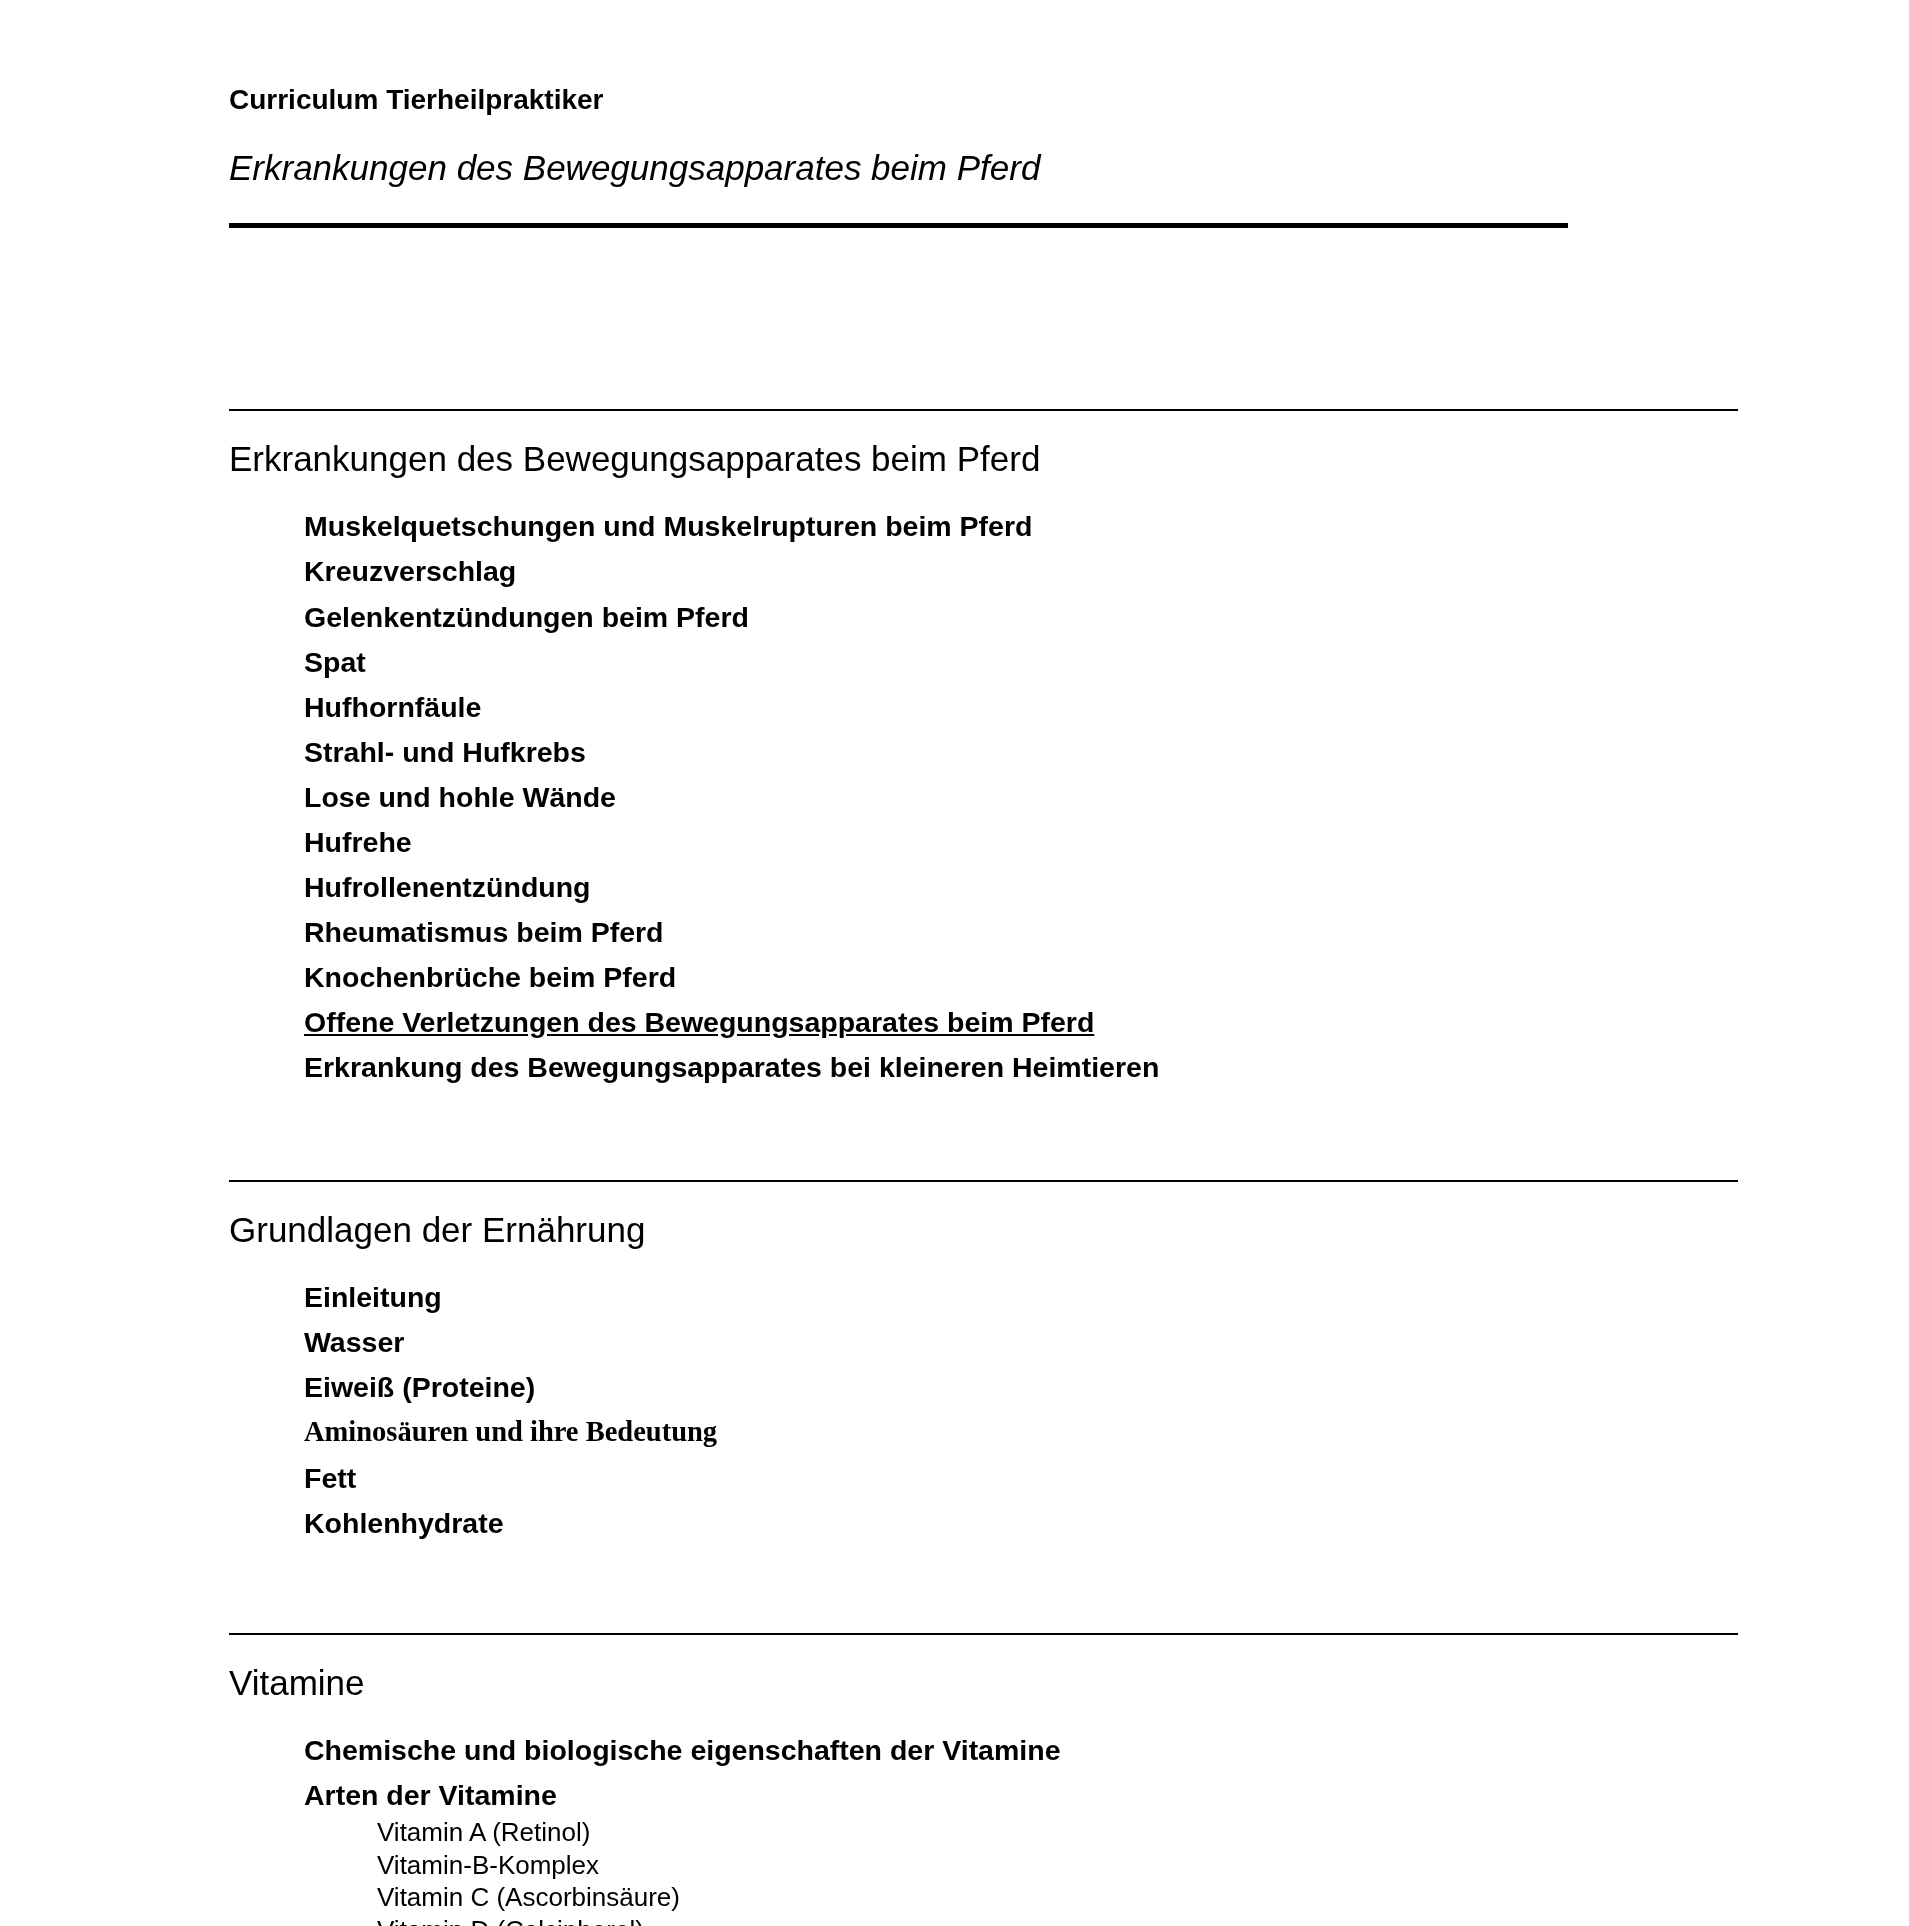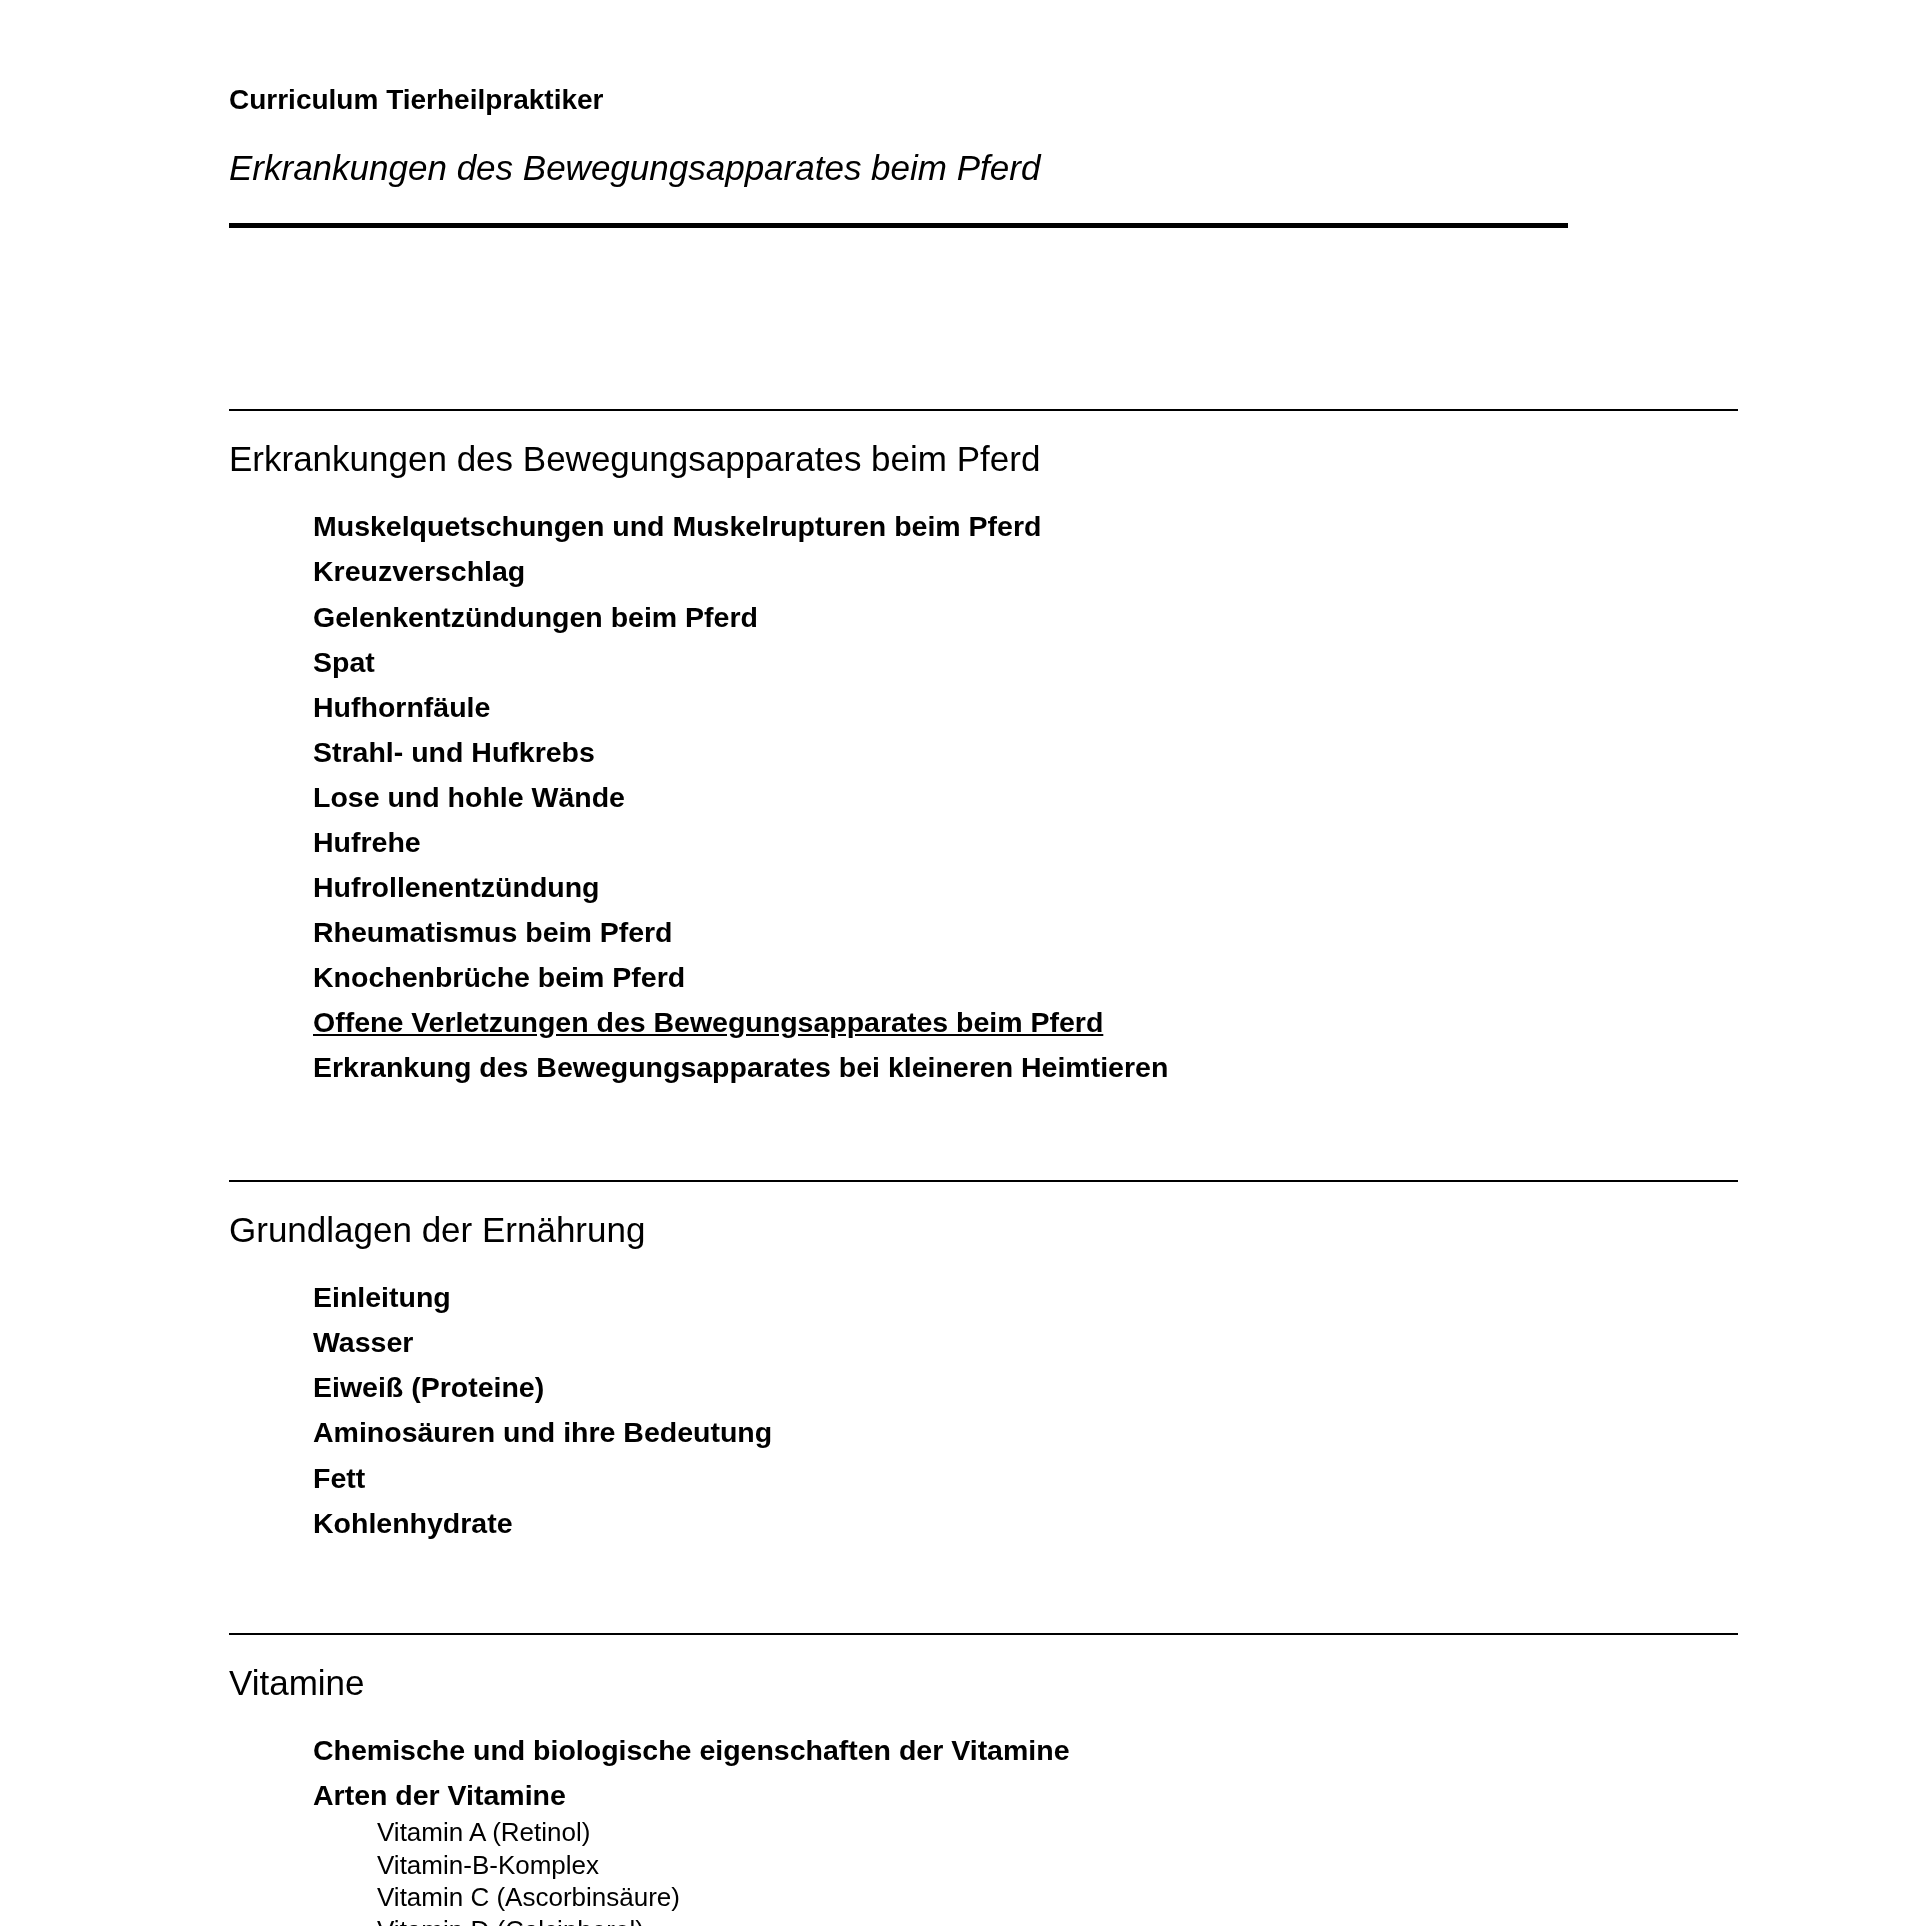--- a/index.html
+++ b/index.html
@@ -3,21 +3,21 @@
   <meta charset="utf-8">
   <style>
     html, body { margin: 0; padding: 0; background: #ffffff; }
     body { width: 1910px; height: 2703px; position: relative; overflow: hidden; color: #000; font-family: "Liberation Sans", sans-serif; }
     .abs { position: absolute; white-space: nowrap; }
     .doc-title { left: 229px; top: 84px; font-size: 28px; font-weight: bold; }
     .doc-subtitle { left: 229px; top: 148px; font-size: 35px; font-style: italic; }
     .rule-thick { position: absolute; left: 229px; top: 223px; width: 1339px; height: 4.6px; background: #000; }
     .rule { position: absolute; left: 229px; width: 1509px; height: 2.3px; background: #000; }
     .section-heading { left: 229px; font-size: 35px; }
-    .item { left: 304px; font-size: 28.5px; font-weight: bold; margin-left: 9px; }
+    .item { left: 304px; font-size: 28.5px; font-weight: bold; }
     .subitem { left: 377px; font-size: 26px; }
   </style>
 </head>
 <body>
 
 <div class="abs doc-title">Curriculum Tierheilpraktiker</div>
 <div class="abs doc-subtitle">Erkrankungen des Bewegungsapparates beim Pferd</div>
 <div class="rule-thick"></div>
 
 <div class="rule" style="top:409px;"></div>
@@ -34,21 +34,21 @@
 <div class="abs item" style="top:916px;">Rheumatismus beim Pferd</div>
 <div class="abs item" style="top:961px;">Knochenbrüche beim Pferd</div>
 <div class="abs item" style="top:1006px;text-decoration:underline;">Offene Verletzungen des Bewegungsapparates beim Pferd</div>
 <div class="abs item" style="top:1051px;">Erkrankung des Bewegungsapparates bei kleineren Heimtieren</div>
 
 <div class="rule" style="top:1180px;"></div>
 <div class="abs section-heading" style="top:1210px;">Grundlagen der Ernährung</div>
 <div class="abs item" style="top:1281px;">Einleitung</div>
 <div class="abs item" style="top:1326px;">Wasser</div>
 <div class="abs item" style="top:1371px;">Eiweiß (Proteine)</div>
-<div class="abs item" style="top:1416px;">Aminosäuren und ihre Bedeutung</div>
+<div class="abs item" style="top:1416px;font-family:Liberation Serif, serif;">Aminosäuren und ihre Bedeutung</div>
 <div class="abs item" style="top:1462px;">Fett</div>
 <div class="abs item" style="top:1507px;">Kohlenhydrate</div>
 
 <div class="rule" style="top:1633px;"></div>
 <div class="abs section-heading" style="top:1663px;">Vitamine</div>
 <div class="abs item" style="top:1734px;">Chemische und biologische  eigenschaften der Vitamine</div>
 <div class="abs item" style="top:1779px;">Arten der Vitamine</div>
 <div class="abs subitem" style="top:1817px;">Vitamin A (Retinol)</div>
 <div class="abs subitem" style="top:1850px;">Vitamin-B-Komplex</div>
 <div class="abs subitem" style="top:1882px;">Vitamin C (Ascorbinsäure)</div>

